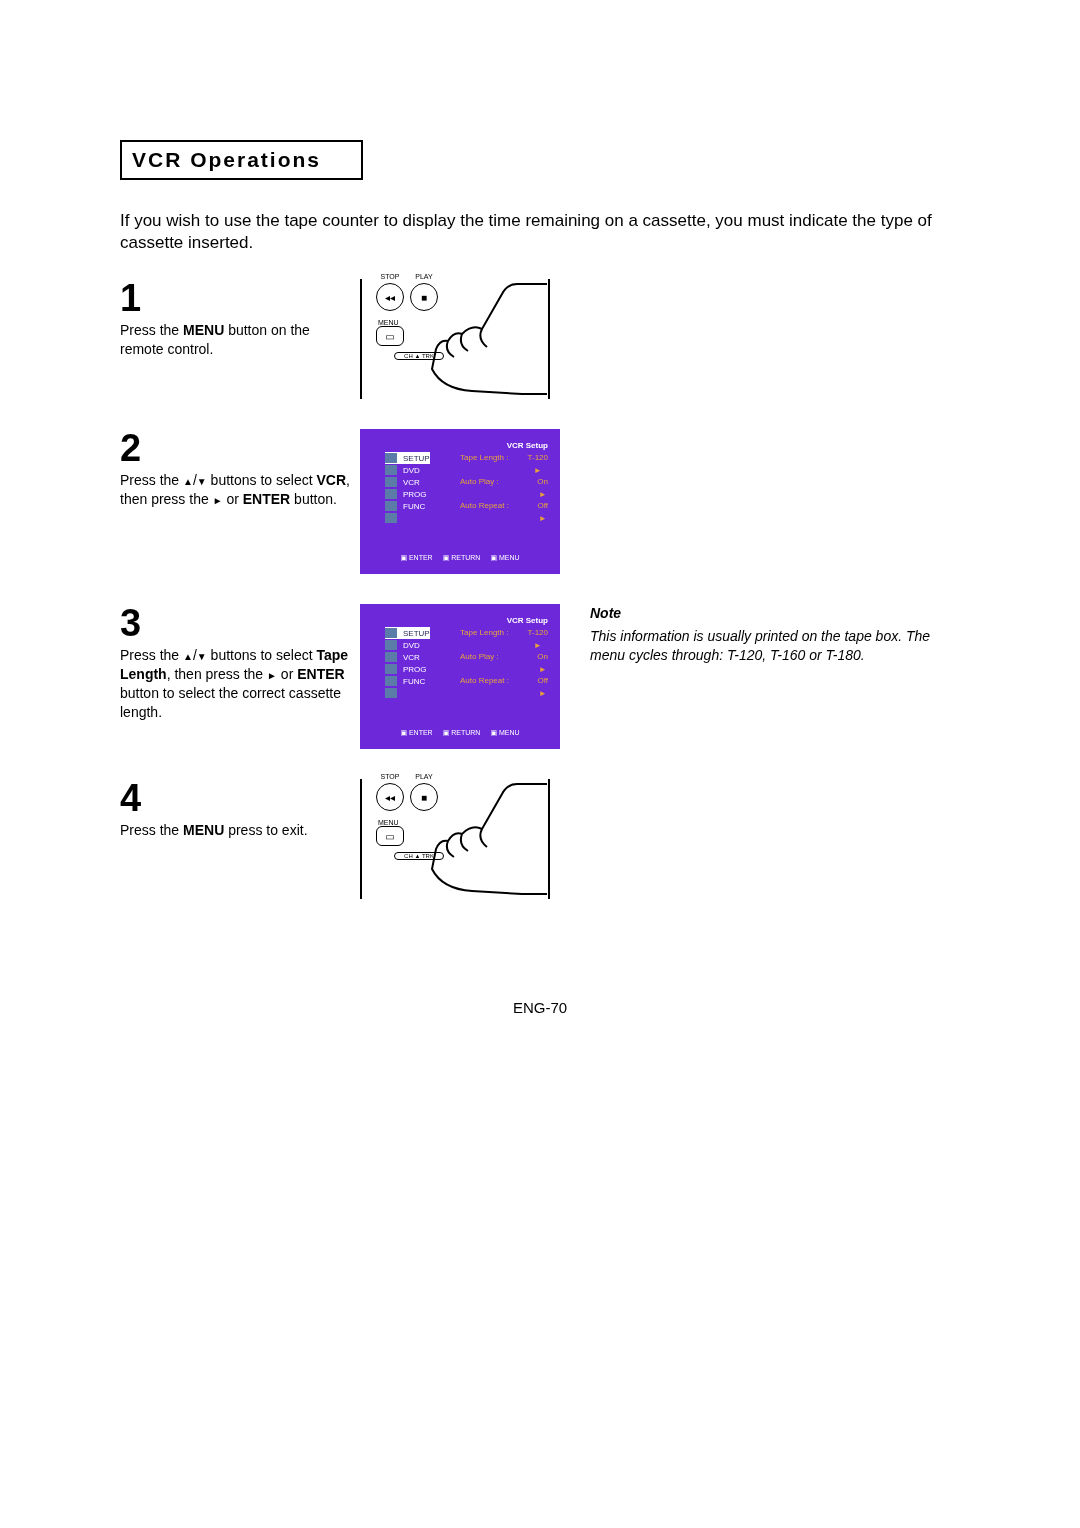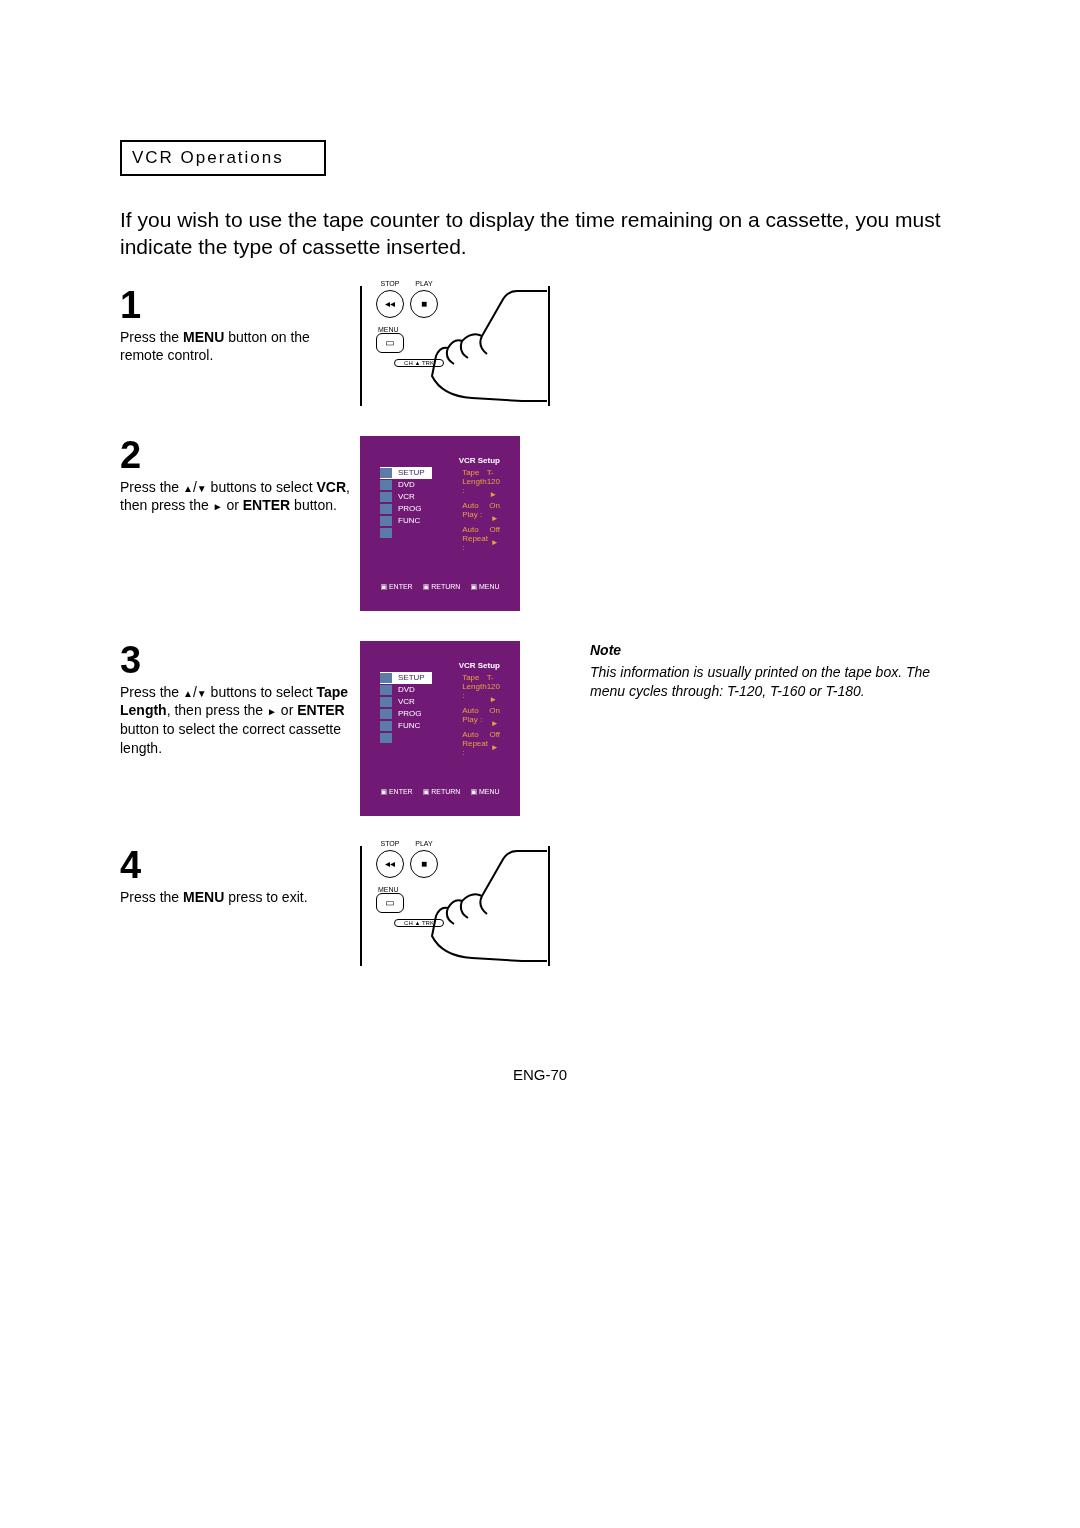--- a/index.html
+++ b/index.html
@@ -13,30 +13,31 @@
   .page {
     padding: 140px 120px 60px 120px;
   }
   .section-label-box {
     border: 2px solid #000;
     display: inline-block;
     padding: 6px 40px 6px 10px;
     margin-bottom: 30px;
   }
   .section-label {
-    font-size: 17px;
+    font-size: 21px;
     letter-spacing: 2px;
+    font-weight: bold;
   }
   h1 {
     font-size: 30px;
     font-weight: 900;
     margin: 0 0 10px 0;
   }
   .intro {
-    font-size: 21px;
+    font-size: 17px;
     line-height: 1.3;
     margin-bottom: 25px;
   }
   .step-row {
     display: flex;
     align-items: flex-start;
     margin-bottom: 30px;
   }
   .step-text {
     width: 230px;
@@ -83,31 +84,31 @@
   .rbtn.menu { border-radius: 6px; width:26px; height:18px; }
   .rbtn-label { font-size:7px; text-align:center; position:absolute; top:-10px; left:0; right:0;}
   .rbtn-label-below { font-size:7px; text-align:center; margin-top:2px;}
   .hand {
     position:absolute;
     right:-4px;
     top:0;
   }
   .hand svg { width:140px; height:120px; }
   .osd {
-    width: 160px;
-    background: #701a75;
+    width: 200px;
+    background: #6d28d9;
     color: #fff;
     font-size: 8px;
-    padding: 20px;
+    padding: 12px;
     box-sizing: border-box;
   }
   .osd-header { text-align:right; color:#fff; font-weight:bold; margin-bottom:2px; }
   .osd-body { display:flex; }
   .osd-left { width:58px; }
-  .osd-left .item { display:flex; align-items:center; gap:6px; padding:1px 0; }
+  .osd-left .item { display:flex; align-items:center; gap:6px; padding:1px 0;margin-left:13px; }
   .osd-left .item.sel { background:#fff; color:#2a2a5a; }
   .osd-left .ico {
     width:12px; height:10px; background:#5b7ba8; display:inline-block;
   }
   .osd-right { flex:1; padding-left:4px; }
   .osd-right .line { display:flex; justify-content:space-between; color:#e7a23c; padding:1px 0;margin-left:26px;}
   .osd-right .line .val { display:flex; gap:4px; align-items:center;flex-direction:column;}
   .osd-footer { display:flex; justify-content:center; gap:10px; margin-top:30px; font-size:7px; }
   .osd-footer span::before { content:"▣ "; font-size:7px;}
   .two-col { display:flex; align-items:flex-start; gap:40px; }

